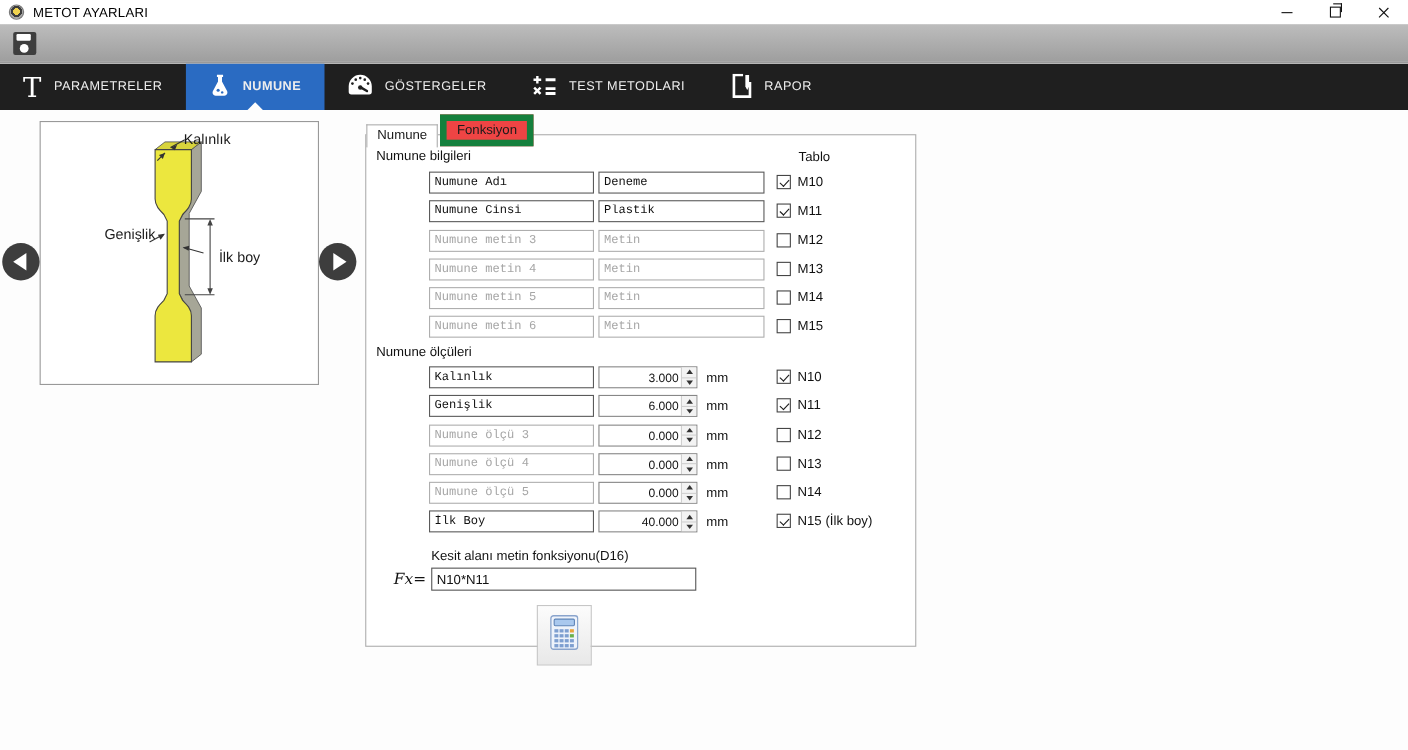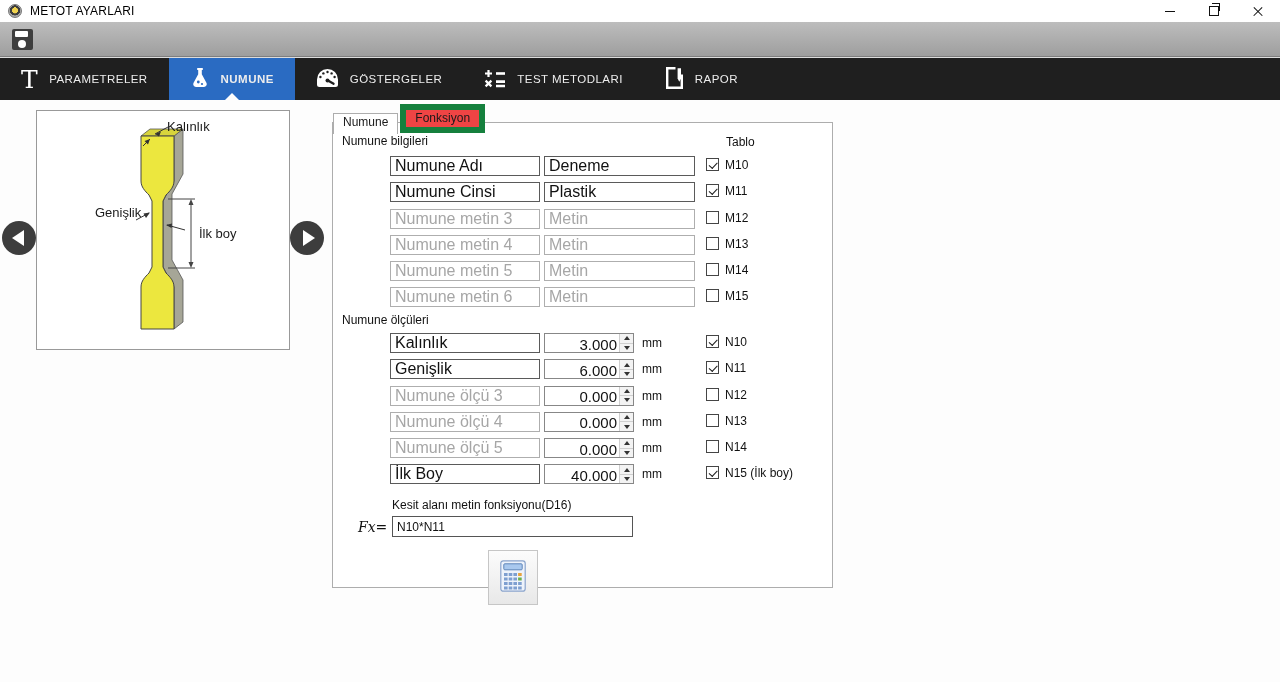--- a/index.html
+++ b/index.html
@@ -61,32 +61,32 @@
              background:#fff;box-sizing:border-box}
   .sec-title{position:absolute;font-size:12px;color:#111}
   .sec-info{left:9px;top:11px}
   .tablohdr{position:absolute;left:393px;top:12px;font-size:12px;color:#111}
   .sec-dims{left:9px;top:190px}
   .rows{position:absolute;left:57px;right:0}
   .rows1{top:33px}
   .rows2{top:210px}
   .row{position:relative;height:20px;margin-bottom:6.3px}
   .inp{position:absolute;top:0;height:20px;box-sizing:border-box;border:1px solid #5a5a5a;background:#fff;
-       font-size:16px;padding:0 4px;font-family:Liberation Sans, sans-serif;color:#111;outline:none}
+       font-size:11px;padding:0 4px;font-family:Liberation Mono, monospace;color:#111;outline:none}
   .name-inp{left:0;width:150px}
   .val-inp{left:154px;width:151px}
   .inp.dim{border-color:#aeaeae;color:#a6a6a6}
-  .cbwrap{position:absolute;left:316px;top:2px;display:flex;align-items:flex-start;gap:6px}
+  .cbwrap{position:absolute;left:316px;top:2px;display:flex;align-items:flex-end;gap:6px}
   .wincb{width:13px;height:13px;box-sizing:border-box;border:1px solid #454545;background:#fff;position:relative;flex:0 0 auto}
   .wincb[data-checked="true"]::after{content:"";position:absolute;left:1.5px;top:2.5px;width:7px;height:3.5px;
        border-left:1.8px solid #1c1c1c;border-bottom:1.8px solid #1c1c1c;transform:rotate(-47deg)}
   .cbl{font-size:12px;color:#111;white-space:nowrap}
   .numfield{position:absolute;left:154px;top:0;width:90px;height:20px;box-sizing:border-box;border:1px solid #878787;background:#fff}
   .numinp{position:absolute;left:0;top:0;width:72px;height:18px;border:none;background:transparent;
-          font-size:15px;font-family:inherit;color:#111;text-align:right;padding:1px 2px 16px 0;outline:none}
+          font-size:11px;font-family:inherit;color:#111;text-align:right;padding:1px 2px 16px 0;outline:none}
   .spinner{position:absolute;right:0;top:0;width:13px;height:18px;display:flex;flex-direction:column;border-left:1px solid #cfcfcf}
   .sp{flex:1;display:flex;align-items:center;justify-content:center;background:#f3f3f3}
   .sp + .sp{border-top:1px solid #cfcfcf}
   .sp-up::after{content:"";width:0;height:0;border-left:3px solid transparent;border-right:3px solid transparent;border-bottom:4px solid #333}
   .sp-dn::after{content:"";width:0;height:0;border-left:3px solid transparent;border-right:3px solid transparent;border-top:4px solid #333}
   .unit{position:absolute;left:252px;top:3px;font-size:12px;color:#111}
   .funclabel{position:absolute;left:59px;top:375px;font-size:12px;color:#111}
   .fxlabel{position:absolute;left:25px;top:396px;font-size:14px;color:#111;
            font-family:"DejaVu Serif",serif;font-style:italic}
   .fxinput{position:absolute;left:59px;top:393px;width:241px;height:21px;box-sizing:border-box;

